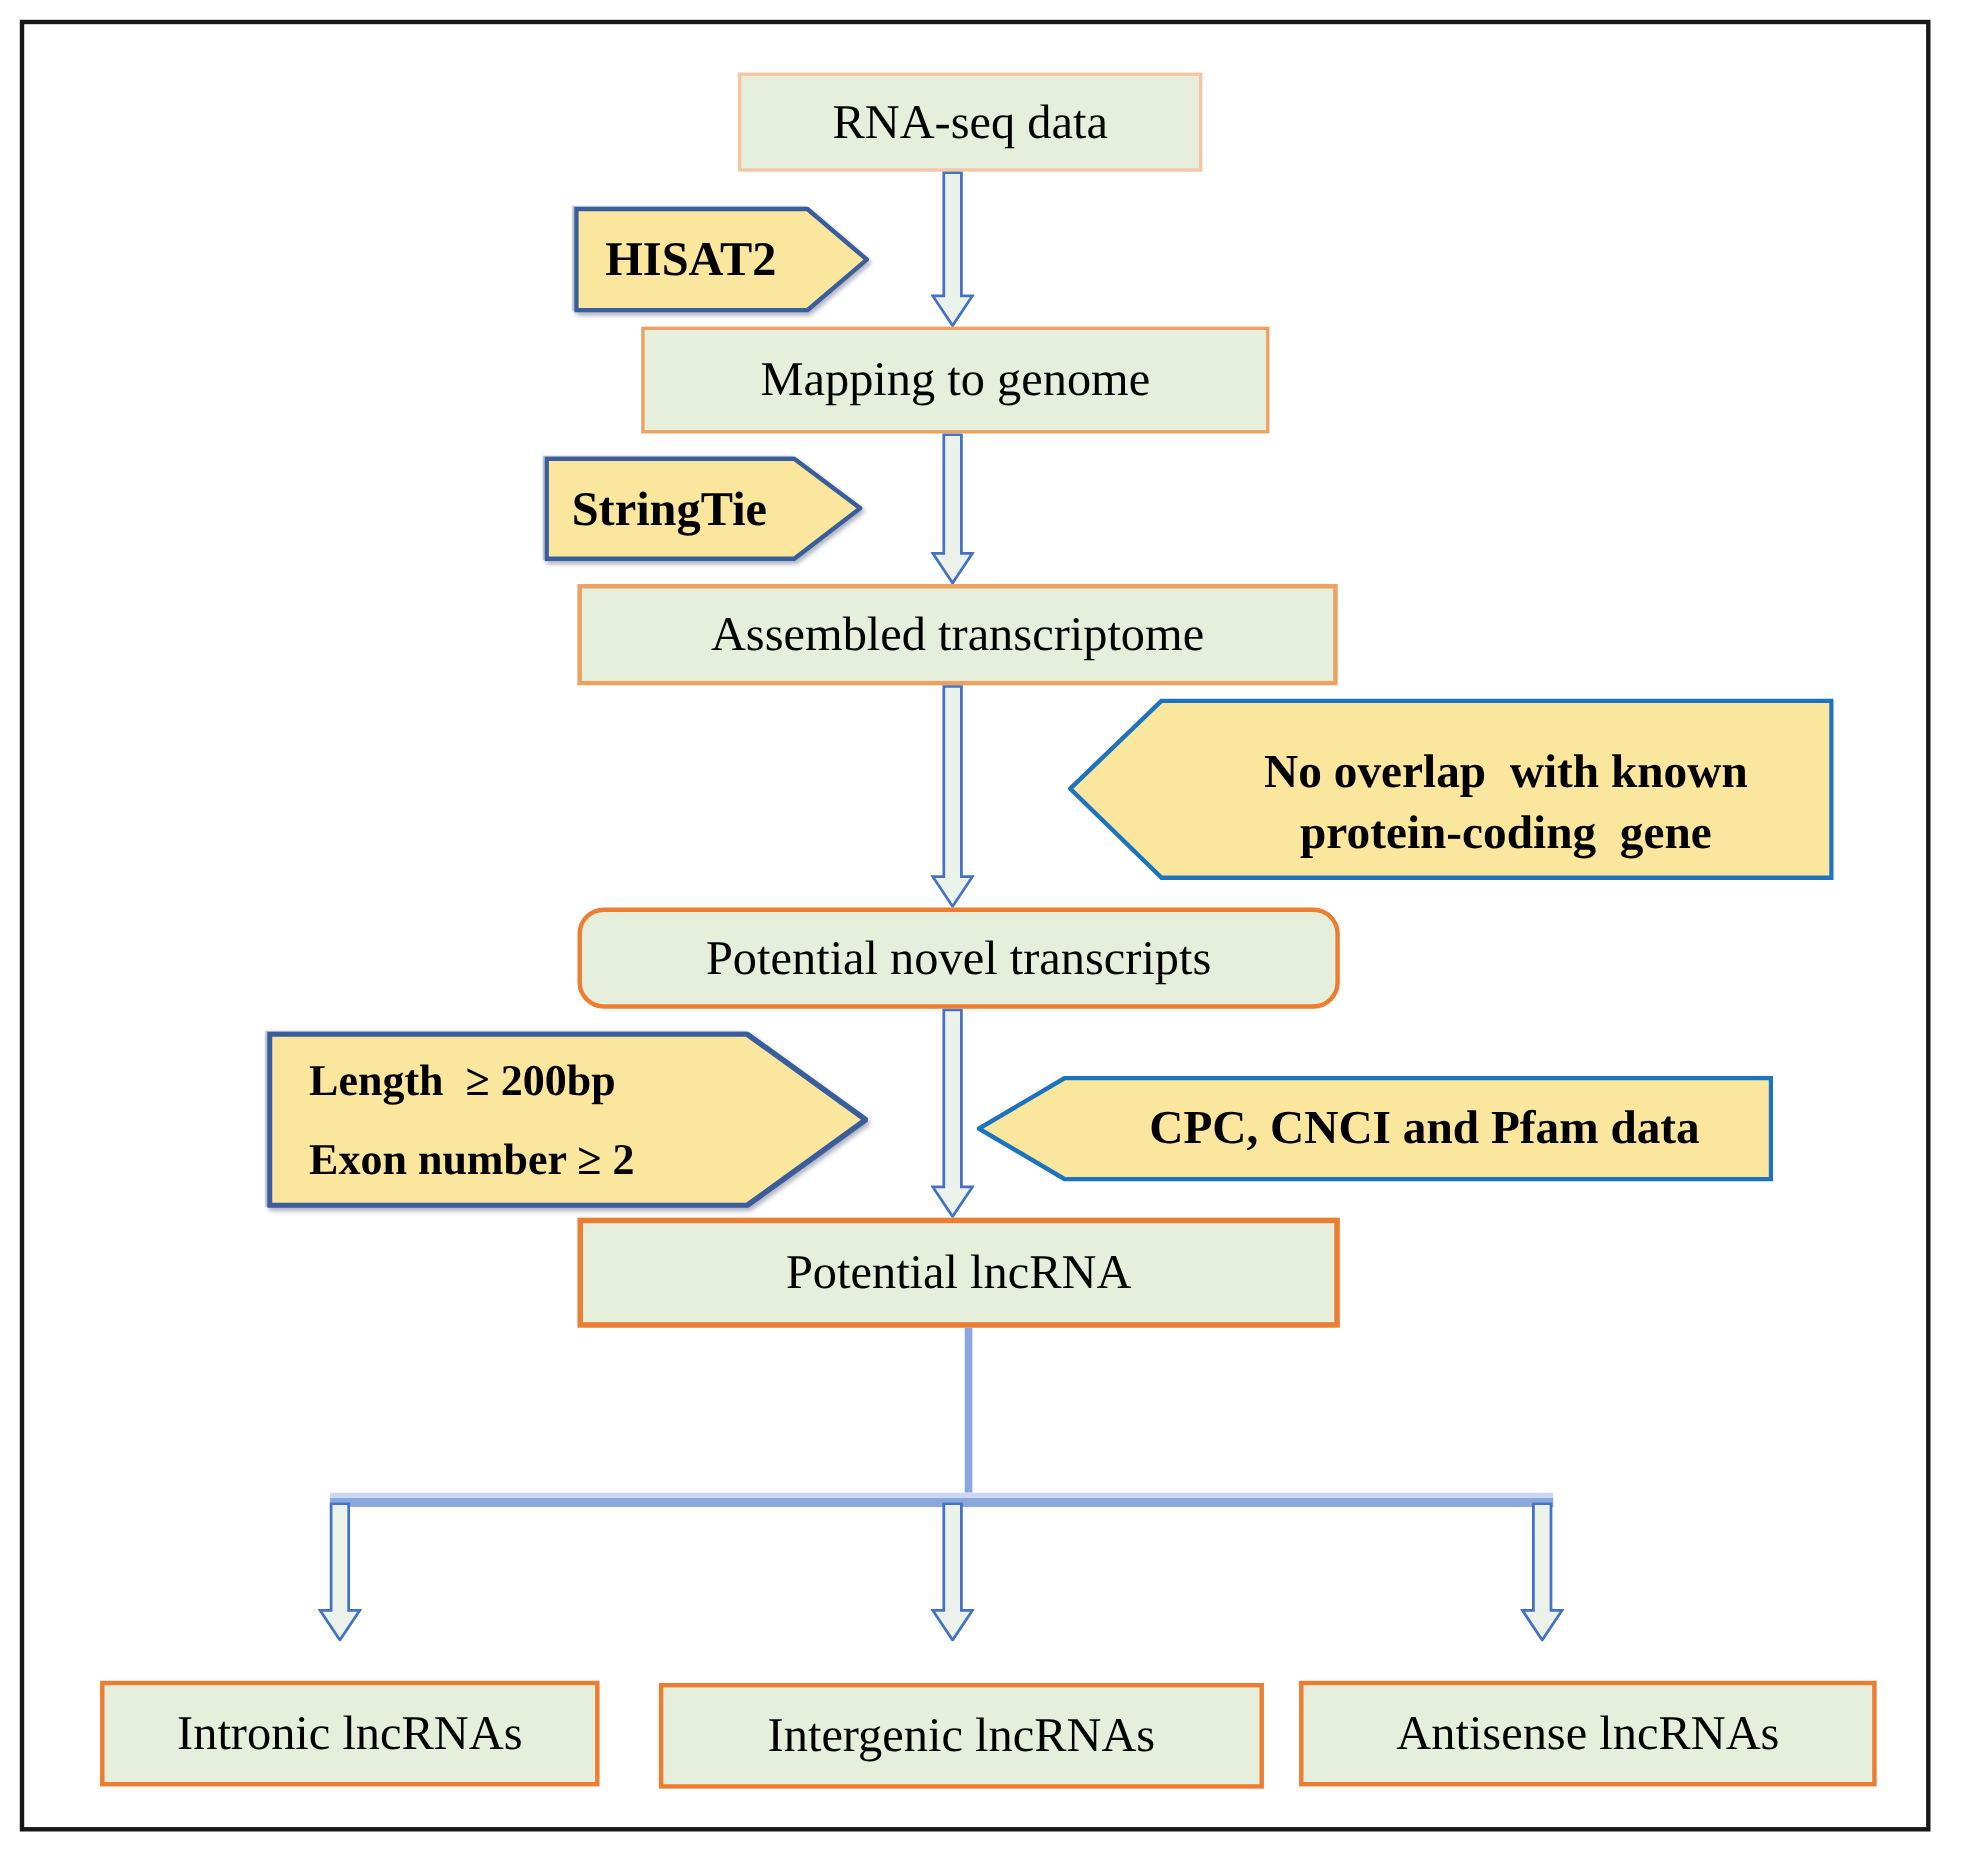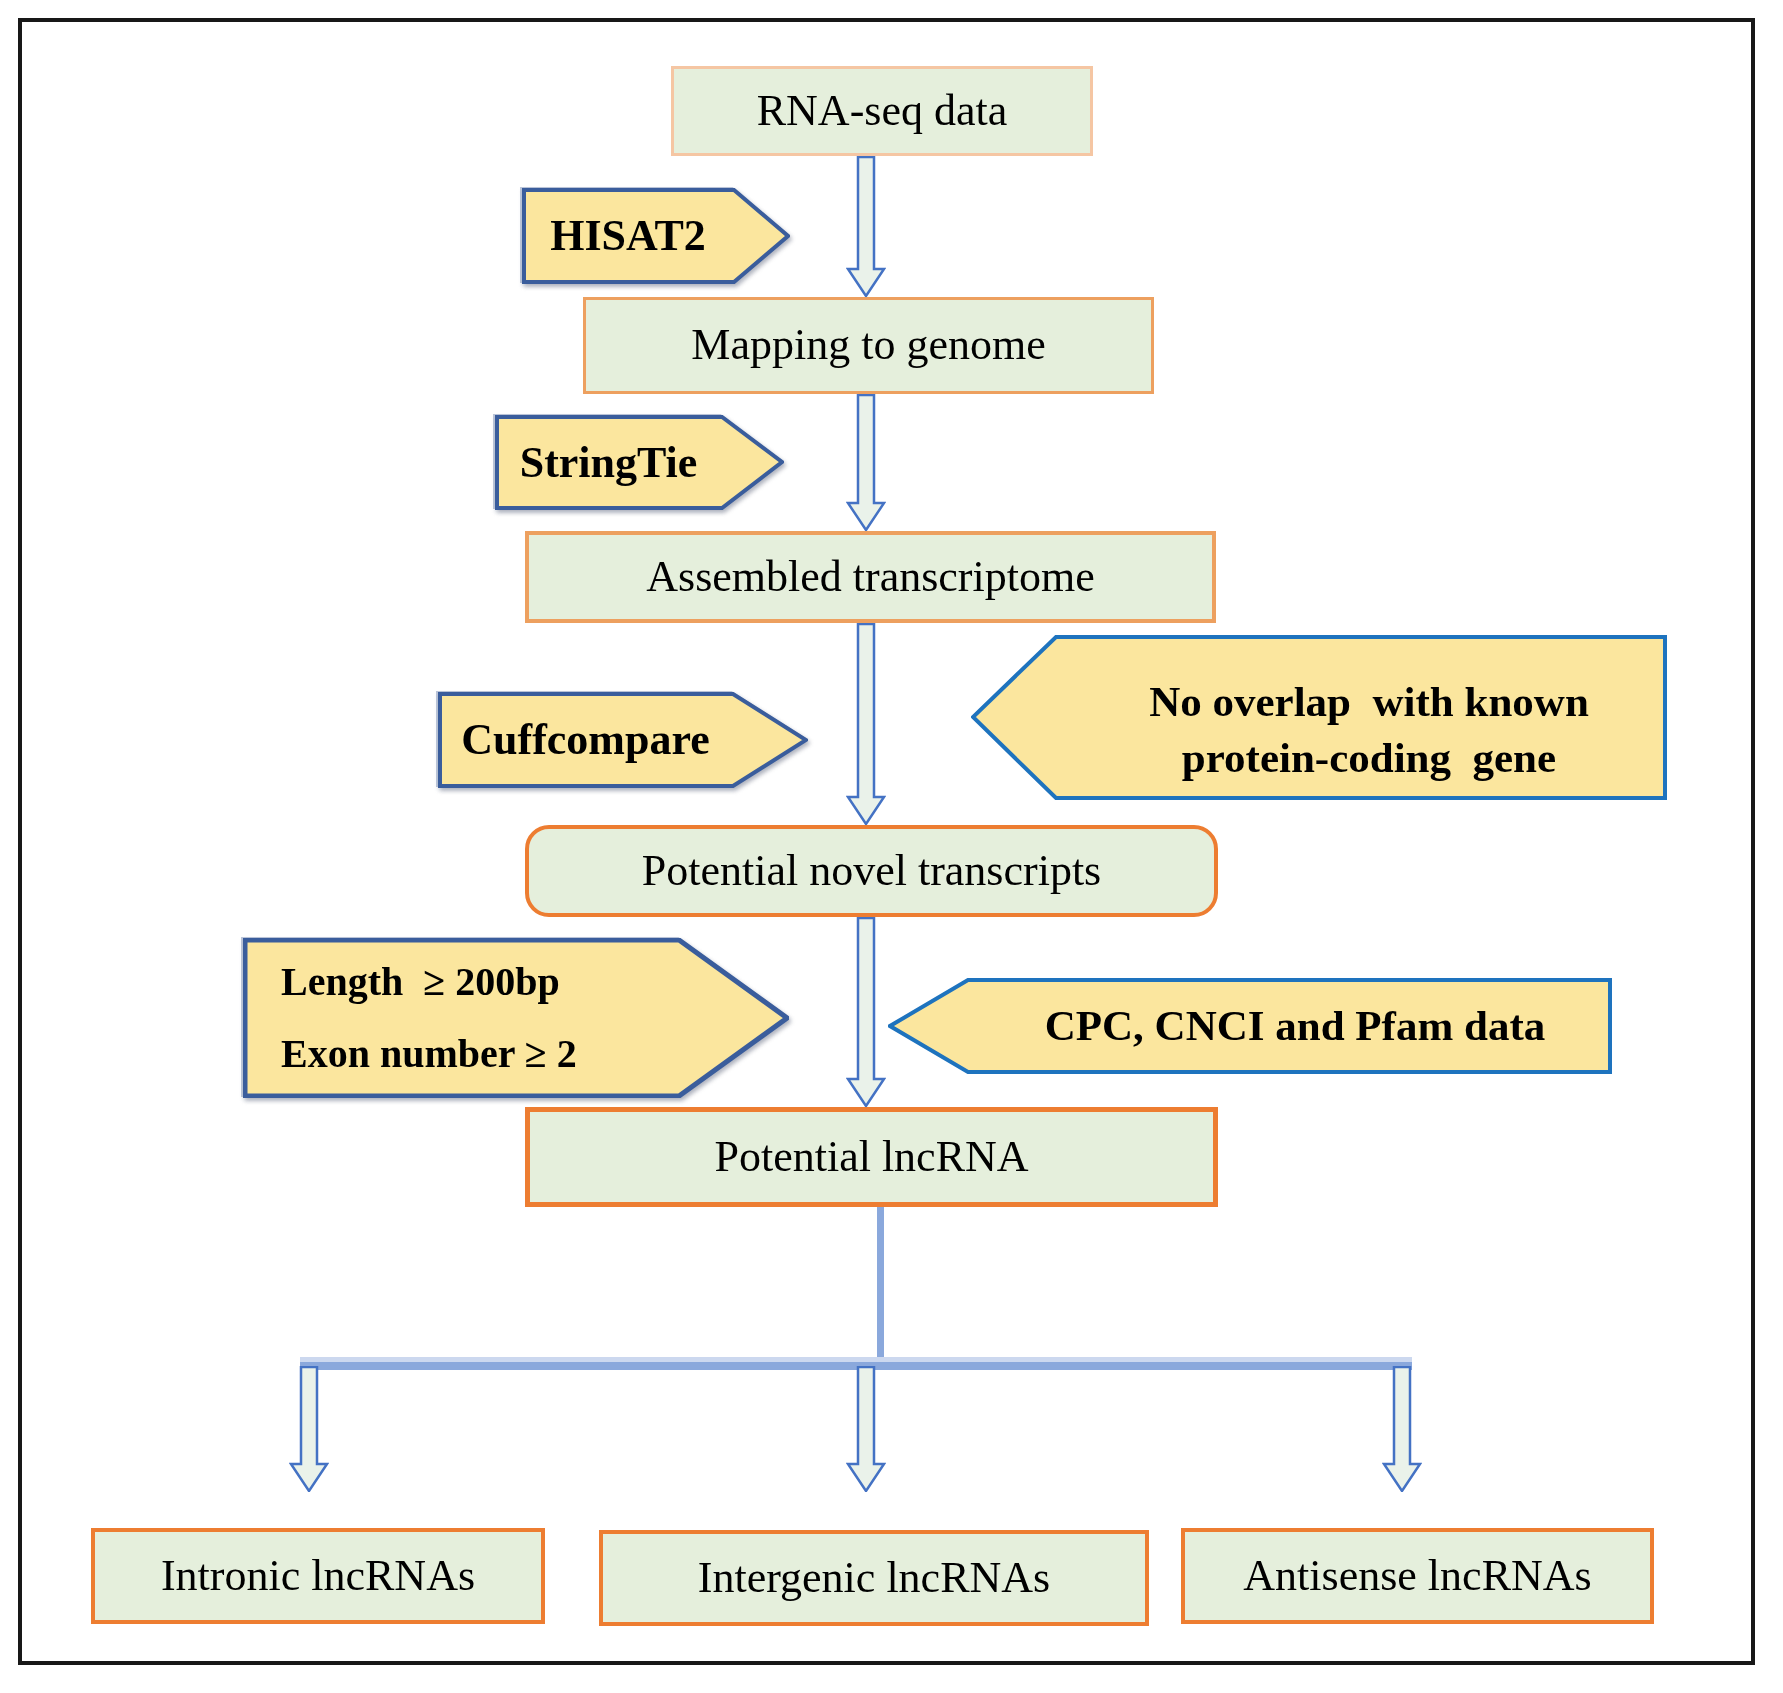--- a/index.html
+++ b/index.html
@@ -100,26 +100,20 @@
       <span class="plabel" style="padding-right:56px;">HISAT2</span>
     </div>
 
     <div class="pent shadowed" style="left:473px;top:393px;width:289px;height:95px;">
       <svg width="289" height="95" viewBox="0 0 289 95">
         <polygon points="2,2 227,2 287,47 227,93 2,93" style="fill:var(--callout-fill);stroke:var(--callout-border-dark);stroke-width:4;"></polygon>
       </svg>
       <span class="plabel" style="padding-right:62px;">StringTie</span>
     </div>
 
-    <div class="pent shadowed" style="left:416px;top:670px;width:370px;height:96px;">
-      <svg width="370" height="96" viewBox="0 0 370 96">
-        <polygon points="2,2 295,2 368,48 295,94 2,94" style="fill:var(--callout-fill);stroke:var(--callout-border-dark);stroke-width:4;"></polygon>
-      </svg>
-      <span class="plabel" style="padding-right:75px;">Cuffcompare</span>
-    </div>
 
     <div class="pent shadowed" style="left:221px;top:916px;width:546px;height:160px;">
       <svg width="546" height="160" viewBox="0 0 546 160">
         <polygon points="2,2 436,2 544,80 436,158 2,158" style="fill:var(--callout-fill);stroke:var(--callout-border-dark);stroke-width:5;"></polygon>
       </svg>
       <span class="plabel" style="padding-right:130px;padding-left:38px;align-items:flex-start;font-size:40px;gap:20px;">
         <span>Length  ≥ 200bp</span>
         <span>Exon number ≥ 2</span>
       </span>
     </div>
@@ -153,18 +147,18 @@
     <svg class="arrow-svg" style="left:1360px;top:1344px;" width="40" height="126" viewBox="0 0 40 126">
       <path d="M12 1 L28 1 L28 98 L38 98 L20 125 L2 98 L12 98 Z" style="fill:var(--arrow-fill);stroke:var(--arrow-outline);stroke-width:2.5;"></path>
     </svg>
 
     <div class="gbox out" style="left:69px;top:1506px;width:454px;height:96px;--bd:var(--box-border-strong);">
       <span>Intronic lncRNAs</span>
     </div>
     <div class="gbox out" style="left:577px;top:1508px;width:550px;height:96px;--bd:var(--box-border-strong);">
       <span>Intergenic lncRNAs</span>
     </div>
-    <div class="gbox out" style="left:1159px;top:1506px;width:473px;height:96px;--bd:var(--box-border-strong);">
+    <div class="gbox out" style="left:1159px;top:1506px;width:525px;height:96px;--bd:var(--box-border-strong);">
       <span>Antisense lncRNAs</span>
     </div>
 
   </div>
 </div>
 
 </body></html>

